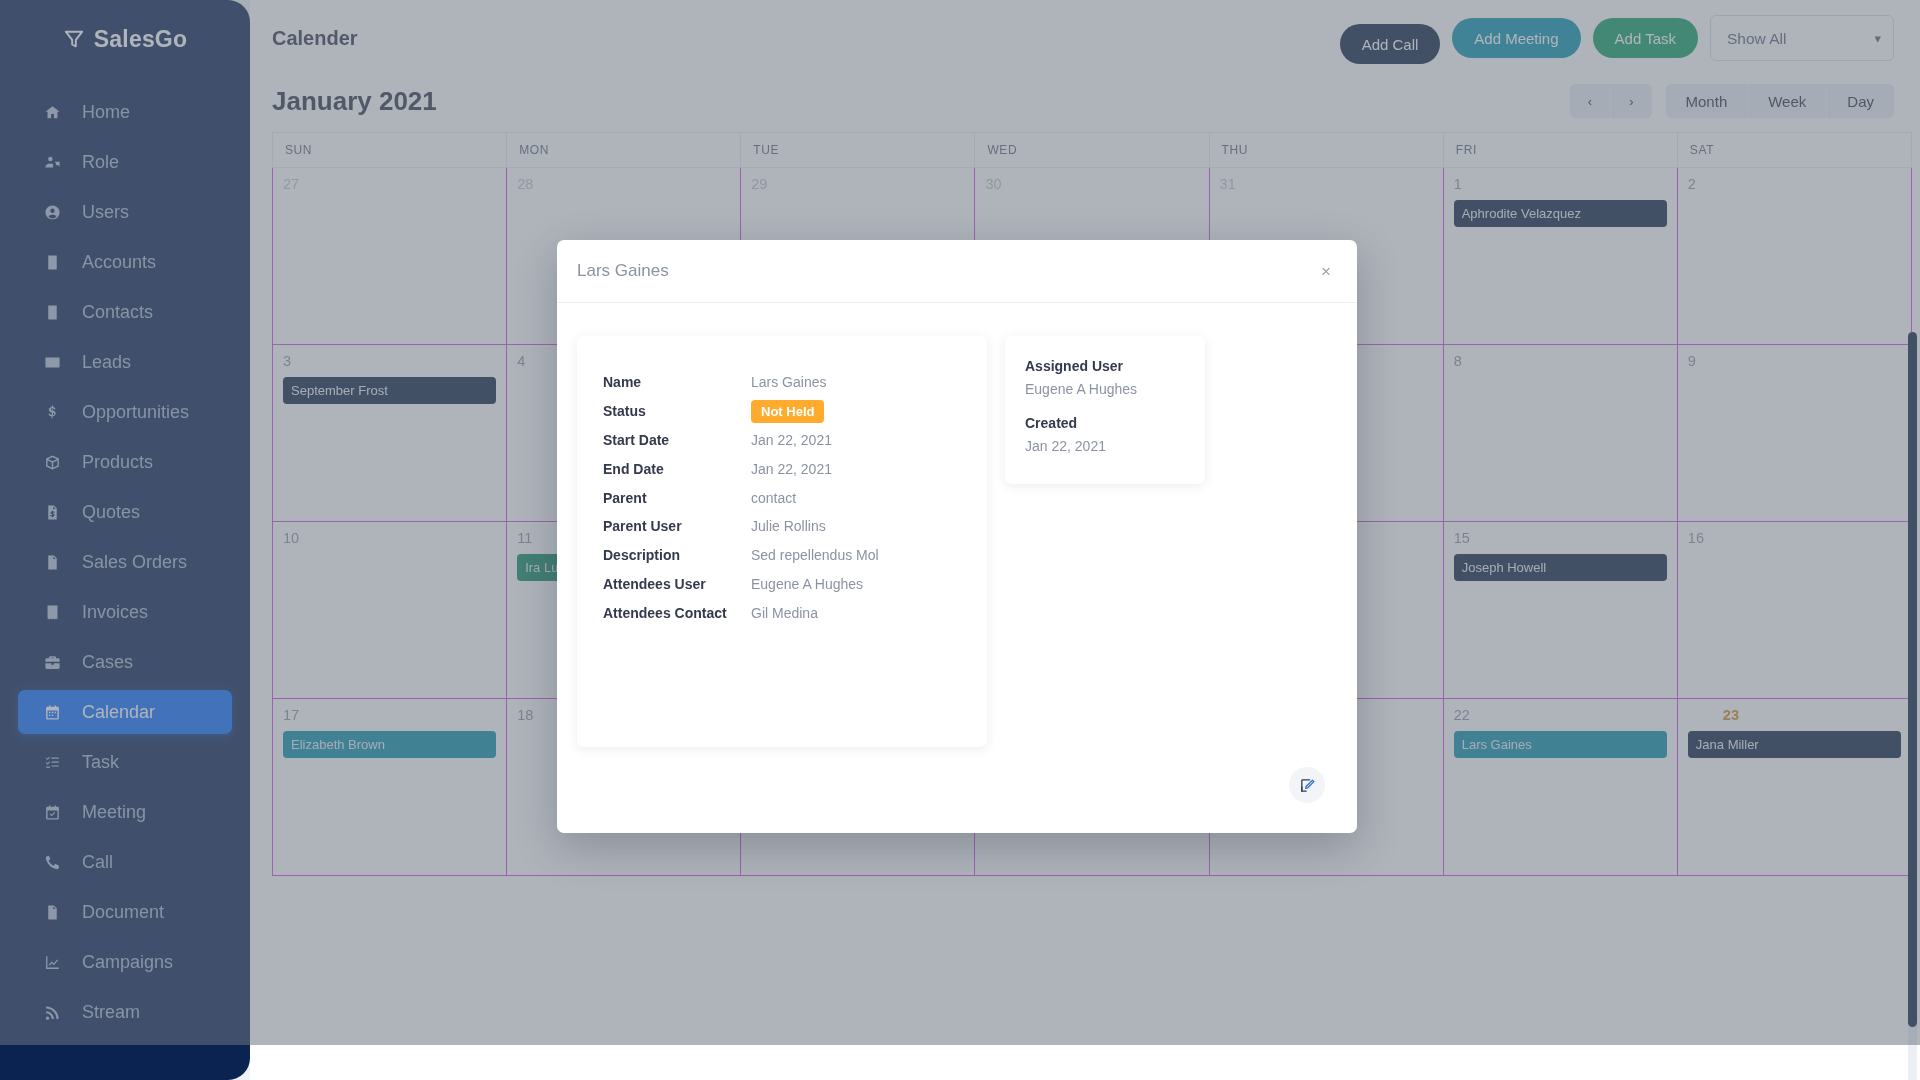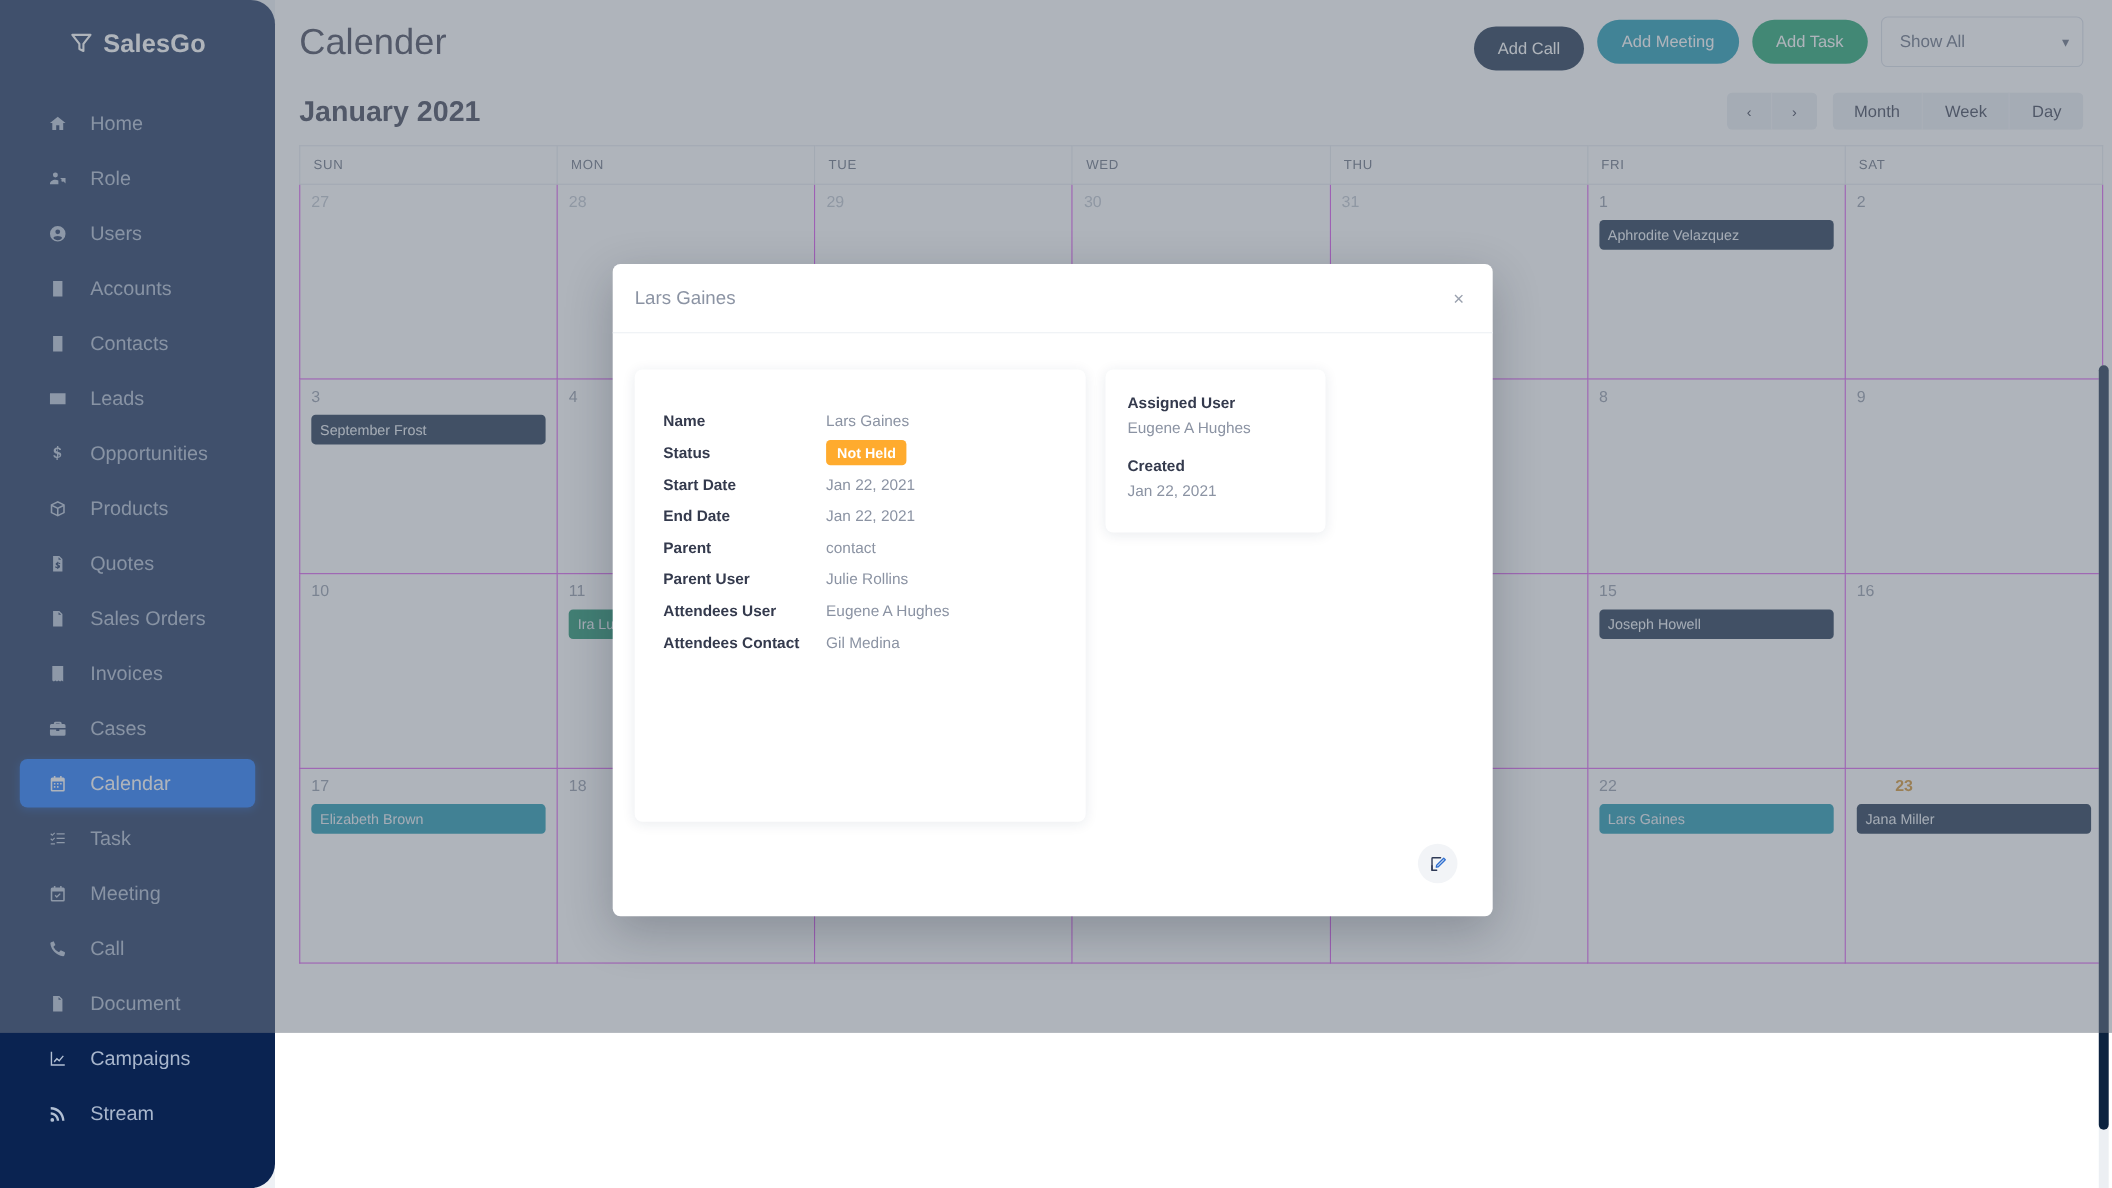--- a/index.html
+++ b/index.html
@@ -4,21 +4,21 @@
 <style>
   * { box-sizing: border-box; margin: 0; padding: 0; }
   html, body {
     width: 1920px; height: 1080px;
     font-family: "Liberation Sans", sans-serif;
     overflow: hidden;
     background: #eef1f5;
   }
 
   
-  .app { position: relative; width: 1920px; height: 939px; display: flex; }
+  .app { position: relative; width: 1920px; height: 1045px; display: flex; }
 
   
   .sidebar {
     width: 250px; height: 1080px;
     background: #0a2351;
     border-top-right-radius: 22px;
     border-bottom-right-radius: 22px;
     flex: 0 0 250px;
     position: relative;
     z-index: 5;
@@ -65,21 +65,21 @@
     background: #ffffff;
     overflow: hidden;
   }
 
   .topbar {
     height: 76px;
     display: flex; align-items: center;
     padding: 0 26px 0 22px;
     position: relative;
   }
-  .page-title { font-size: 33px; color: #33374a; font-weight: 400; }
+  .page-title { font-size: 20px; color: #33374a; font-weight: 700; }
   .topbar-actions { margin-left: auto; display: flex; align-items: center; gap: 12px; }
   .btn {
     border: none; border-radius: 22px;
     height: 40px; padding: 0 22px;
     font-size: 15px; color: #ffffff;
     font-family: "Liberation Sans", sans-serif;
     cursor: pointer;
     white-space: nowrap;
   }
   .btn-call { background: #0c2340; margin-top: 12px; }
@@ -582,20 +582,24 @@
           </div>
           <div class="field-row">
             <div class="field-label">Parent</div>
             <div class="field-value">contact</div>
           </div>
           <div class="field-row">
             <div class="field-label">Parent User</div>
             <div class="field-value">Julie Rollins</div>
           </div>
           <div class="field-row">
+            <div class="field-label">Description</div>
+            <div class="field-value">Sed repellendus Mol</div>
+          </div>
+          <div class="field-row">
             <div class="field-label">Attendees User</div>
             <div class="field-value">Eugene A Hughes</div>
           </div>
           <div class="field-row">
             <div class="field-label">Attendees Contact</div>
             <div class="field-value">Gil Medina</div>
           </div>
         </div>
       <div class="card card-side" id="side-card">
           <div class="side-label">Assigned User</div>

